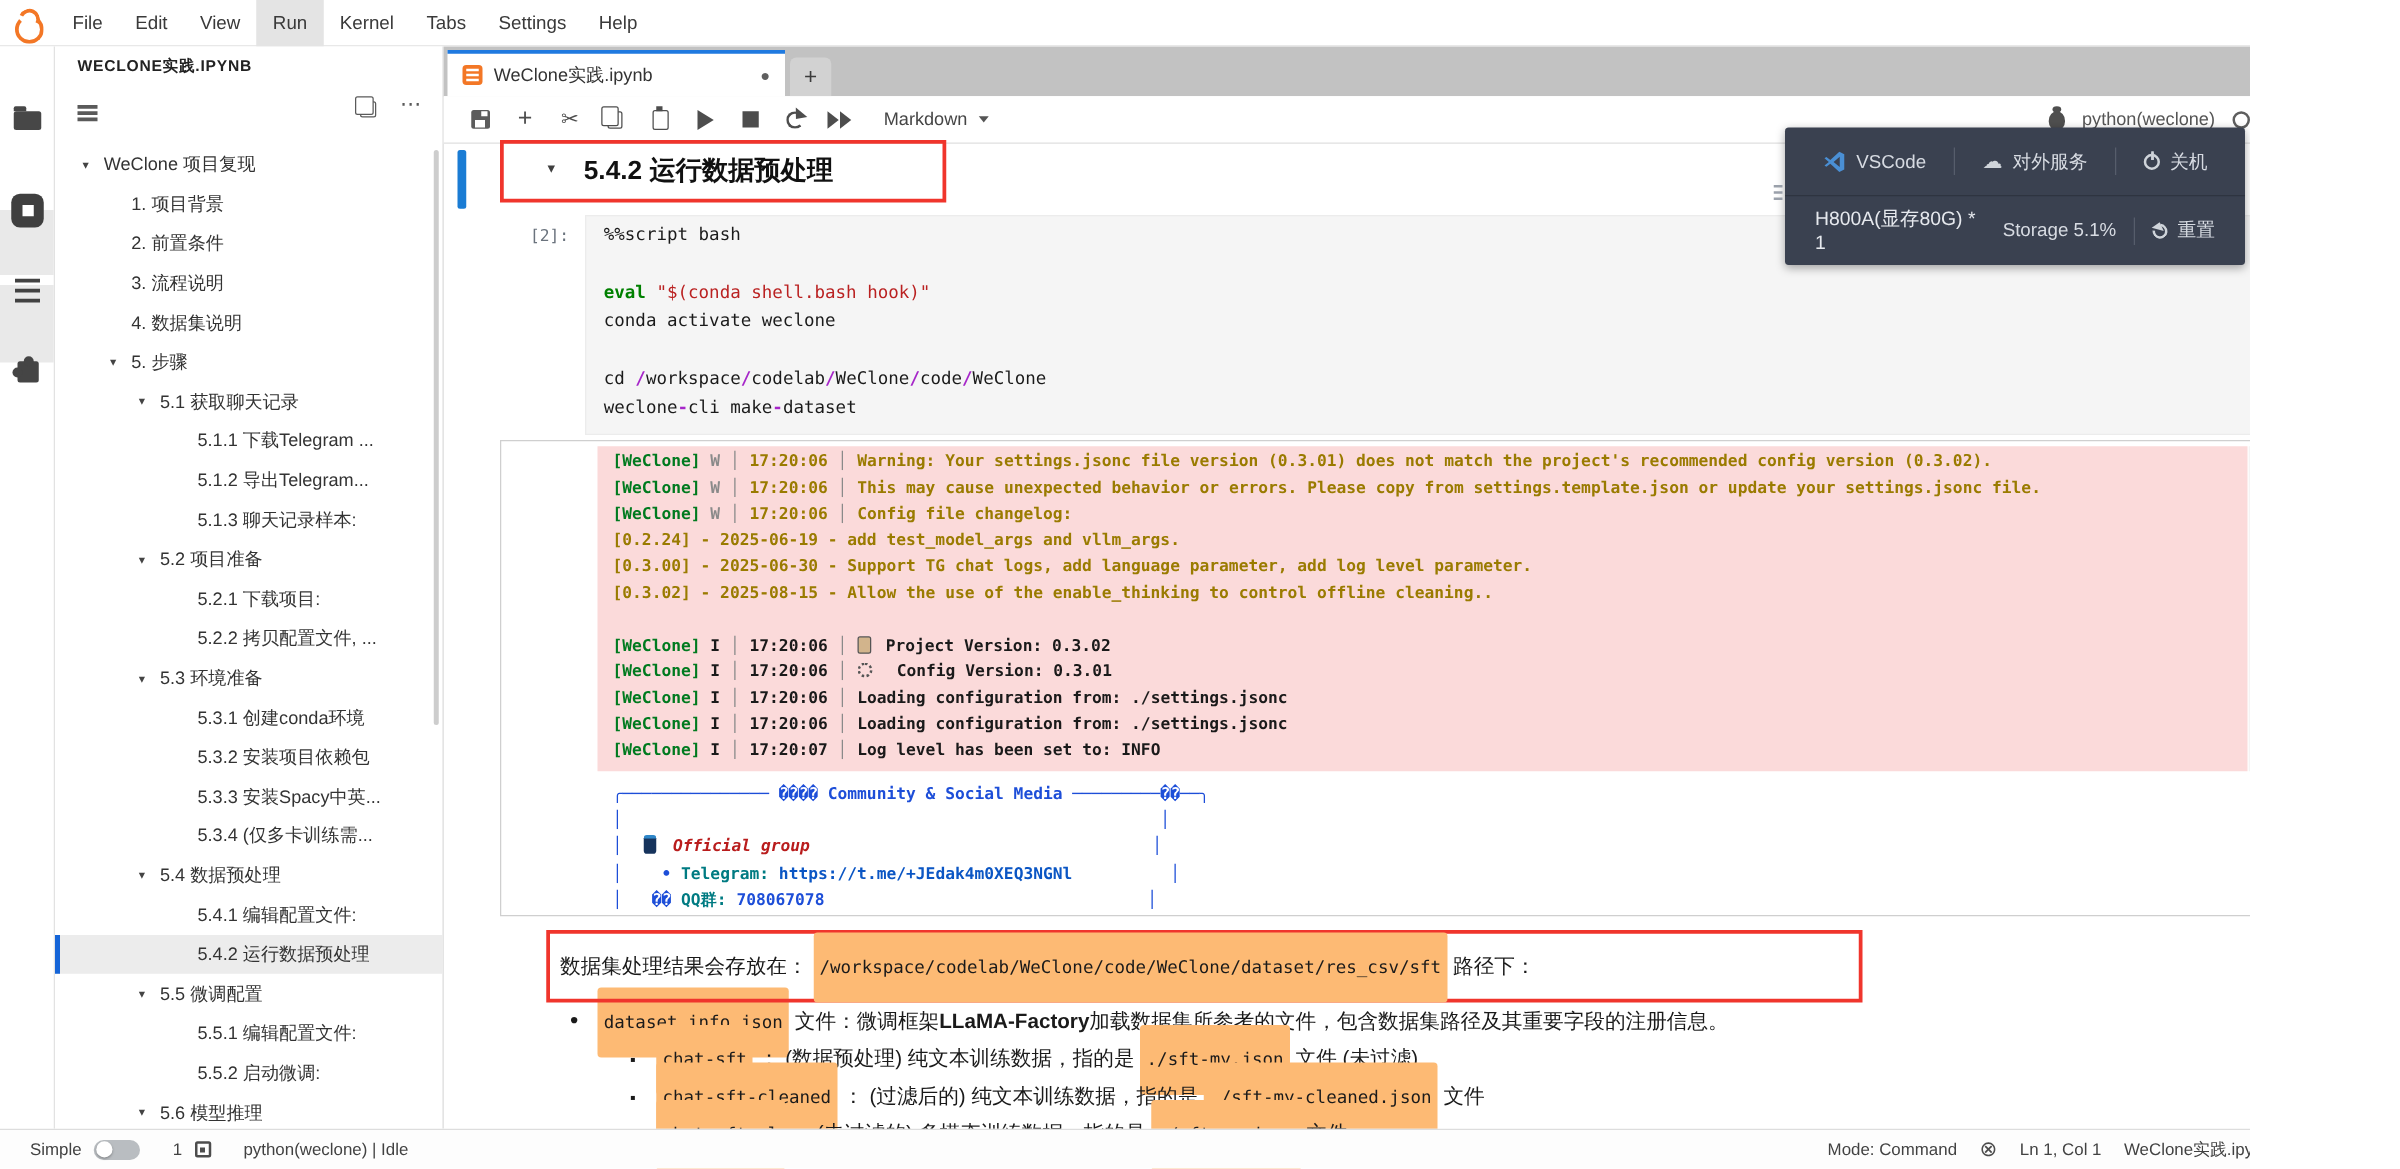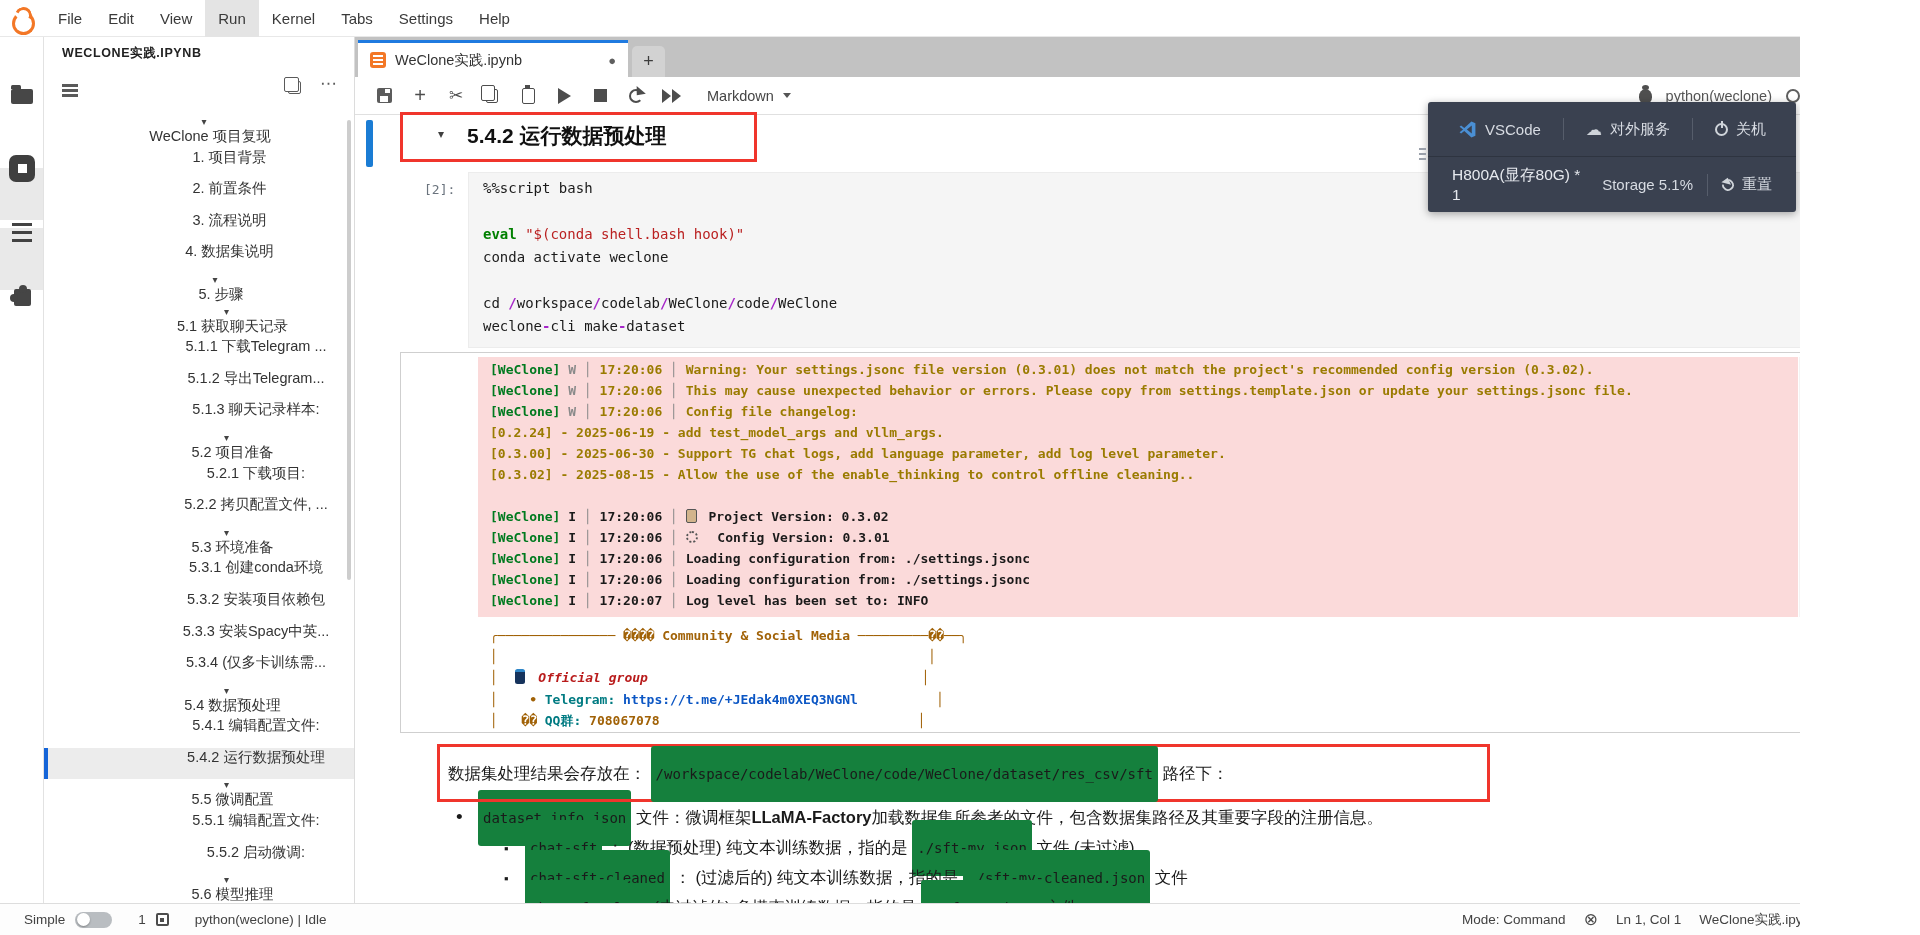--- a/index.html
+++ b/index.html
@@ -31,21 +31,21 @@
 
   
   .sidebar { left:44px; top:37px; width:311px; height:866px; background:#fff; border-right:1px solid #dcdcdc; z-index:5; overflow:hidden; }
   .sb-header { position:absolute; left:18px; top:8px; font-size:12.5px; font-weight:bold; letter-spacing:.6px; color:#222; }
   .sb-subrow { position:absolute; left:0; top:34px; width:100%; height:36px; }
   .sb-toclist { position:absolute; left:18px; top:13px; width:16px; height:2.5px; background:#5a5a5a; box-shadow:0 5px 0 #5a5a5a, 0 10px 0 #5a5a5a; }
   .sb-copy { position:absolute; left:244px; top:10px; width:13px; height:13px; border:1.6px solid #5a5a5a; border-radius:2px; background:#fff; }
   .sb-copy::before { content:""; position:absolute; left:-5px; top:-5px; width:13px; height:13px; border:1.6px solid #5a5a5a; border-radius:2px; background:#fff; }
   .sb-dots { position:absolute; left:276px; top:2px; font-size:17px; color:#5a5a5a; letter-spacing:1px; }
   .toc { position:absolute; left:0; top:79px; width:100%; }
-  .toc-item { height:31.6px; display:flex; align-items:center; font-size:14.5px; color:#333; cursor:default;flex-direction:column; }
+  .toc-item { height:31.6px; display:flex; align-items:center; font-size:14.5px; color:#333; cursor:default; }
   .tarrow { width:17px; font-size:10px; color:#444; display:none; flex:none; }
   .toc-item.exp .tarrow { display:block; }
   .tarrow::before { content:"▾"; }
   .lv0 { padding-left:22px; } .lv1 { padding-left:61px; } .lv1x { padding-left:44px; }
   .lv2 { padding-left:67px; } .lv3 { padding-left:114px; }
   .toc-item.sel { background:#ececec; box-shadow:inset 4px 0 0 #1565d8; }
   .tlbl { white-space:nowrap; overflow:hidden; }
   .sb-scroll { position:absolute; left:303px; top:83px; width:4px; height:460px; background:#cdcdcd; border-radius:2px; }
 
   
@@ -101,35 +101,35 @@
   .c-op { color:#a626c9; font-weight:bold; }
   .c-k { color:#1a1a1a; }
 
   
   .outbox { left:400px; top:352px; width:1423px; height:381px; border:1px solid #cfcfcf; background:#fff; overflow:hidden; }
   .stderr { position:absolute; left:77px; top:4px; width:1320px; height:260px; background:#fbdada; padding:5px 12px; overflow:hidden; }
   .olog .ln { white-space:pre; height:21px; line-height:21px; font:bold 13px "DejaVu Sans Mono","DejaVu Sans", monospace; }
   .stdout { position:absolute; left:77px; top:268px; width:1320px; height:112px; padding:4px 12px; overflow:hidden; }
   .stdout .ln { height:21.2px; line-height:21.2px; }
   .c-grn { color:#007a1f; } .c-warn { color:#9a7b00; } .c-dim { color:#8a8a8a; }
-  .c-tl { color:#a16207; } .c-tlb { color:#007b82; } .c-og { color:#b91c1c;font-style:italic; } .c-lnk { color:#0b56c4; }
+  .c-tl { color:#1d4ed8; } .c-tlb { color:#007b82; } .c-og { color:#b91c1c;font-style:italic; } .c-lnk { color:#0b56c4; }
   .ic-doc { display:inline-block; width:11px; height:14px; background:#d2b48c; border:1.5px solid #555; border-radius:2px; margin:0 4px -2px 0; }
   .ic-gear { display:inline-block; width:12px; height:12px; border:2.5px dotted #555; border-radius:50%; margin:0 4px -1px 0; }
   .ic-phone { display:inline-block; width:10px; height:15px; background:#16335c; border-radius:2.5px; margin:0 5px -2px 2px; border-top:3px solid #2e86c8; }
   .out-scroll { position:absolute; right:7px; top:4px; width:16px; height:260px; background:#f4f4f4; }
   .tri-up { width:0; height:0; border-left:5px solid transparent; border-right:5px solid transparent; border-bottom:7px solid #6e6e6e; }
   .tri-dn { width:0; height:0; border-left:5px solid transparent; border-right:5px solid transparent; border-top:7px solid #6e6e6e; }
   .out-scroll .tri-up { position:absolute; left:3px; top:5px; }
   .out-scroll .tri-dn { position:absolute; left:3px; bottom:5px; }
   .out-thumb { position:absolute; left:3px; top:20px; width:10px; height:92px; background:#c2c2c2; border-radius:5px; }
   .grip { position:absolute; right:4px; bottom:4px; width:0; height:0; border-left:13px solid transparent; border-bottom:13px solid #c4c4c4; }
 
   
   .mdpara { left:448px; top:756px; height:34px; line-height:34px; font-size:16.5px; color:#1a1a1a; z-index:9; white-space:nowrap; }
-  .c-code { font:14px "DejaVu Sans Mono", monospace; background:#15803d; padding:20px 5px; border-radius:3px; }
+  .c-code { font:14px "DejaVu Sans Mono", monospace; background:#fdba74; padding:20px 5px; border-radius:3px; }
   .c-b { font-weight:bold; } .c-t { }
   .mdlist { left:448px; top:802px; width:1400px; }
   .mdb { position:relative; height:30px; line-height:30px; font-size:16.5px; color:#1a1a1a; white-space:nowrap; }
   .mdb .marker { position:absolute; }
   .mdb.lvl1 { padding-left:30px; } .mdb.lvl1 .marker { left:8px; } .mdb.lvl1 .marker::before { content:"•"; font-size:19px; }
   .mdb.lvl2 { padding-left:77px; } .mdb.lvl2 .marker { left:56px; } .mdb.lvl2 .marker::before { content:"▪"; font-size:13px; }
 
   
   .nbscroll { left:1845px; top:115px; width:19px; height:788px; background:#f6f6f6; border-left:1px solid #ebebeb; z-index:6; }
   .nbscroll .tri-up { position:absolute; left:4px; top:8px; }

